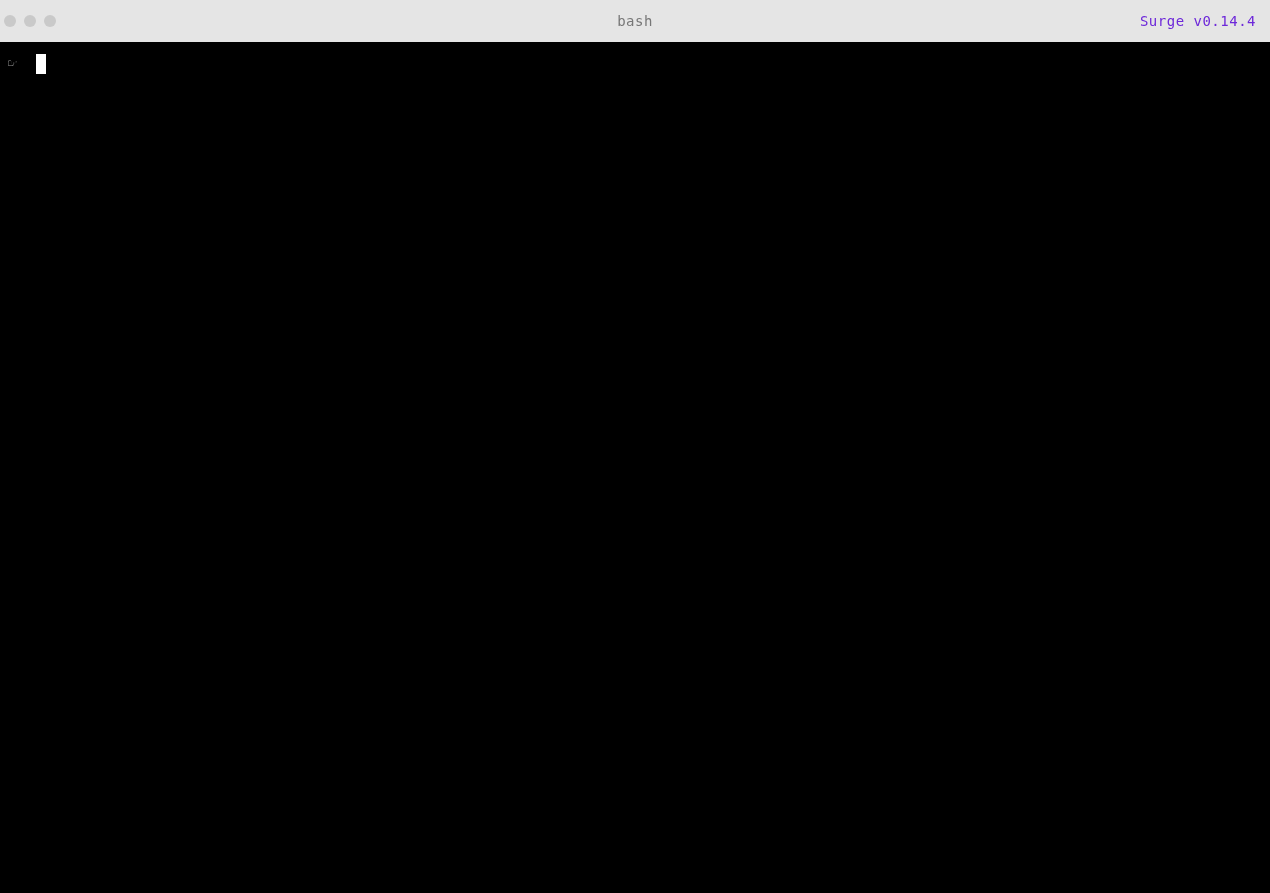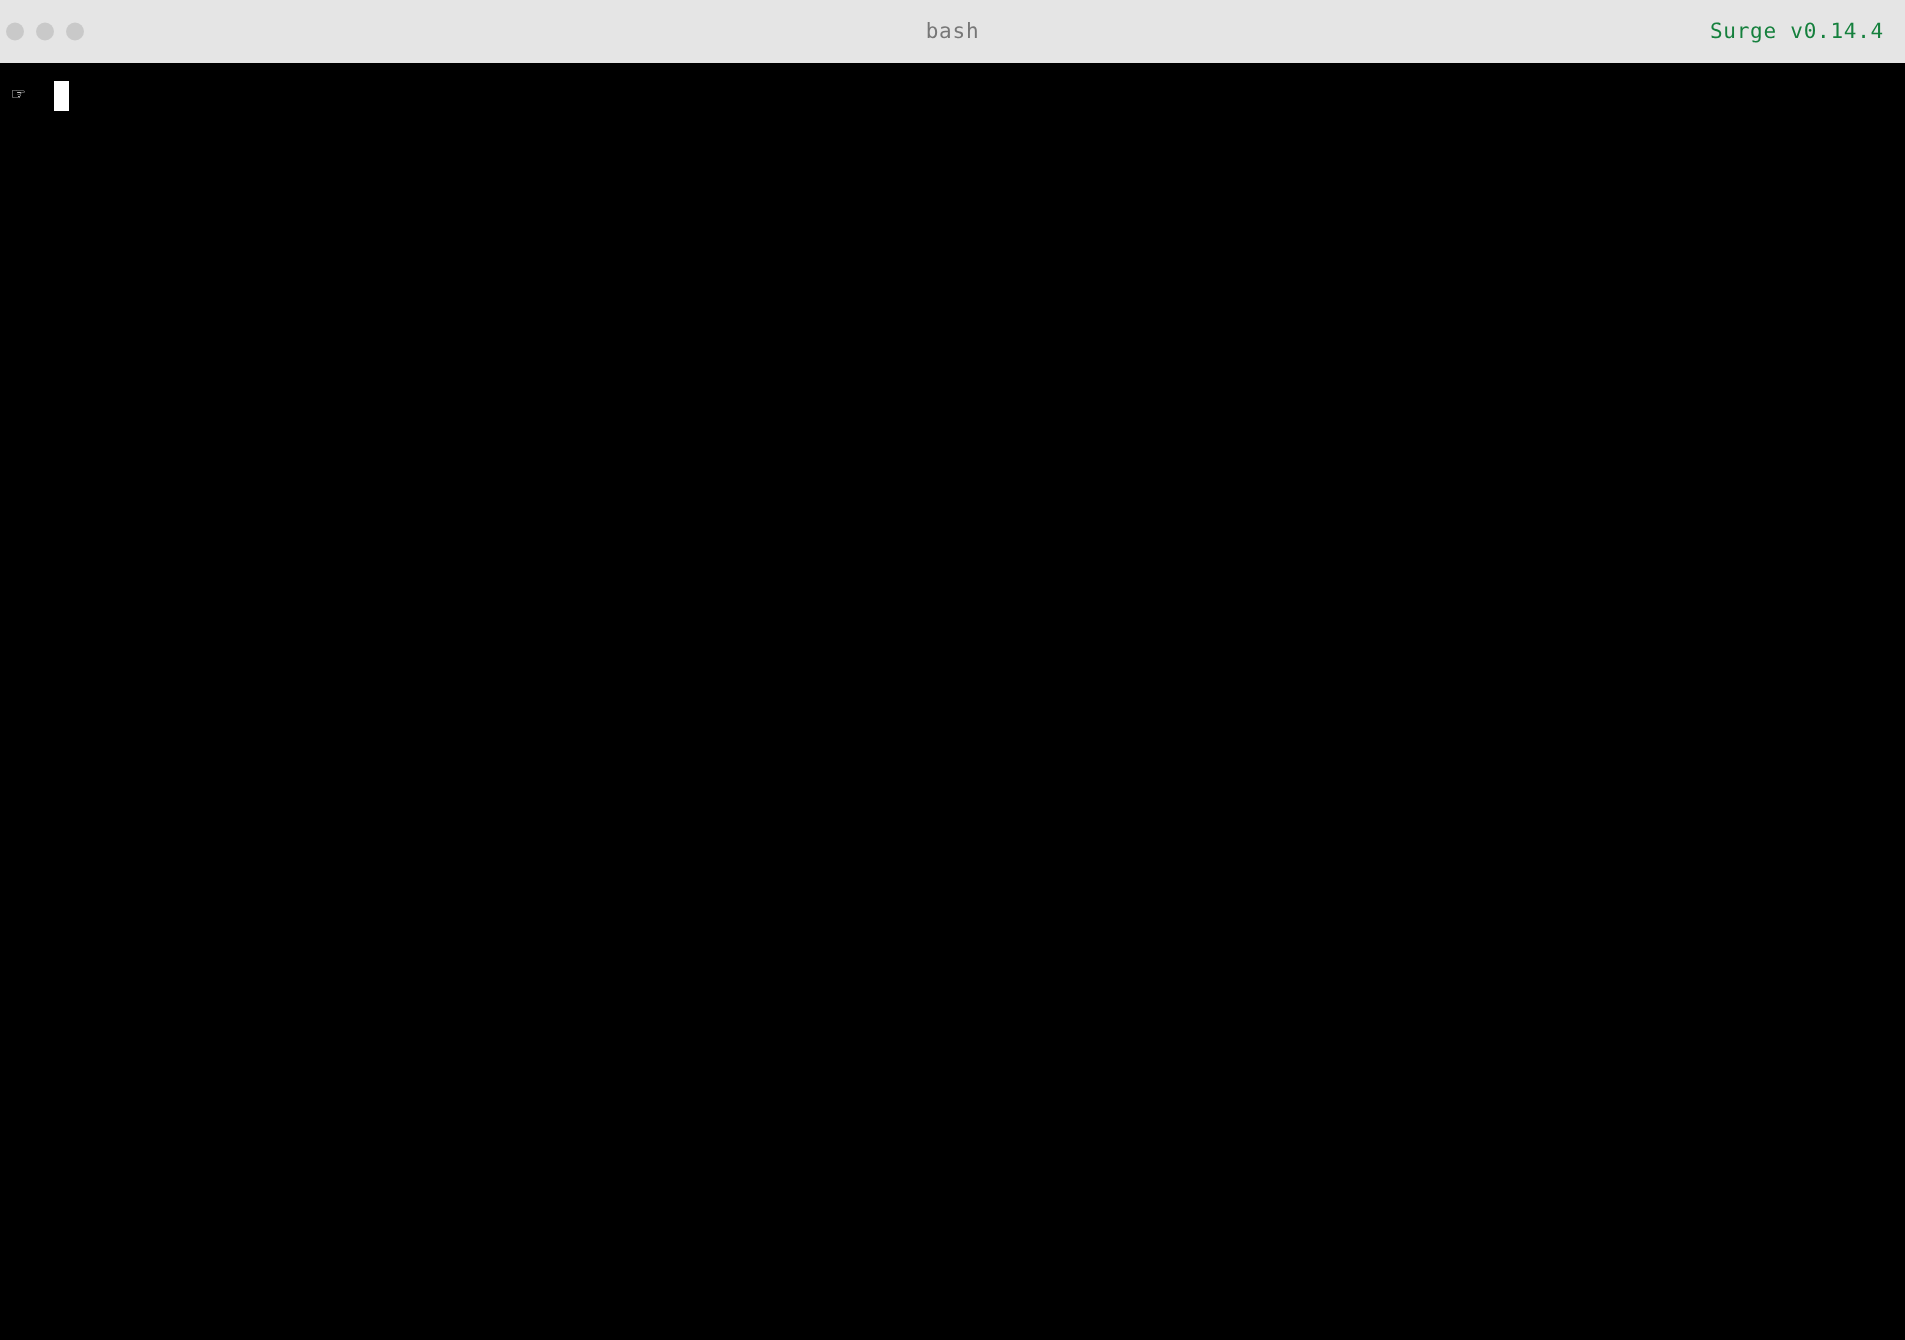--- a/index.html
+++ b/index.html
@@ -37,21 +37,21 @@
       position: absolute;
       left: 50%;
       transform: translateX(-50%);
       color: #777777;
       font-size: 14px;
       letter-spacing: 0.5px;
     }
     .title-right {
       position: absolute;
       right: 14px;
-      color: #15803d;
+      color: #6d28d9;
       font-size: 14px;
       letter-spacing: 0.5px;
     }
     .terminal-body {
       width: 100%;
       height: calc(893px - 42px);
       background: #000000;
       padding: 12px 8px;
       color: #ffffff;
       font-size: 14px;

